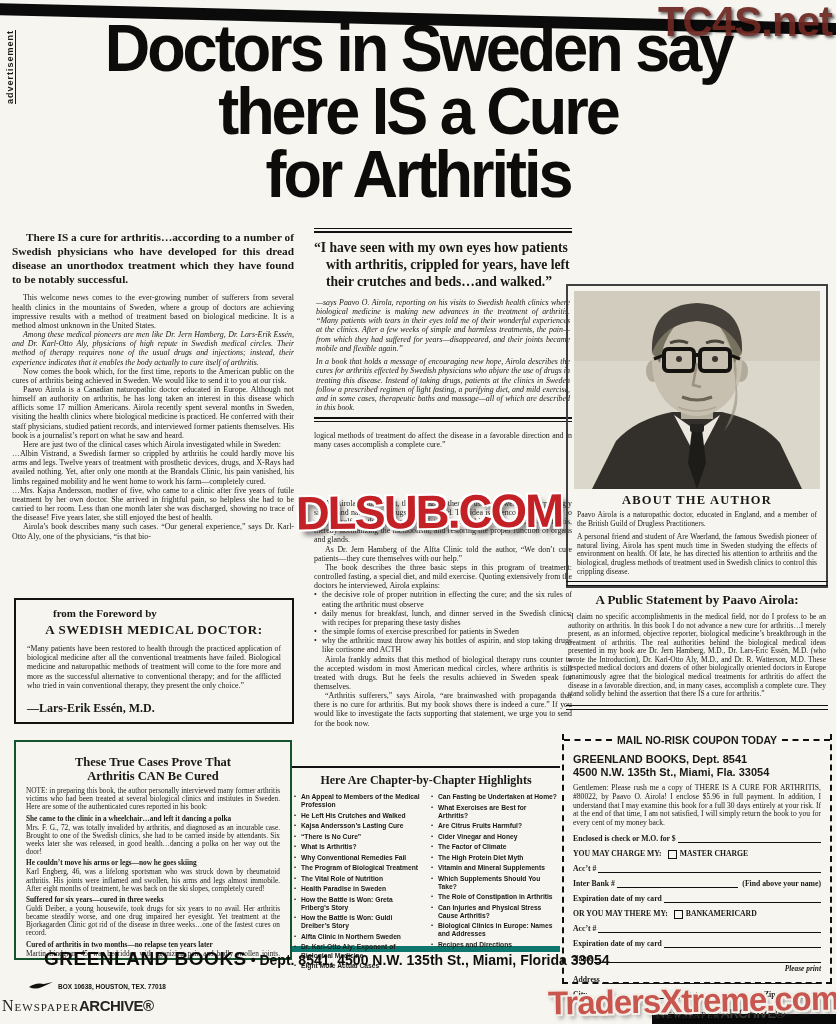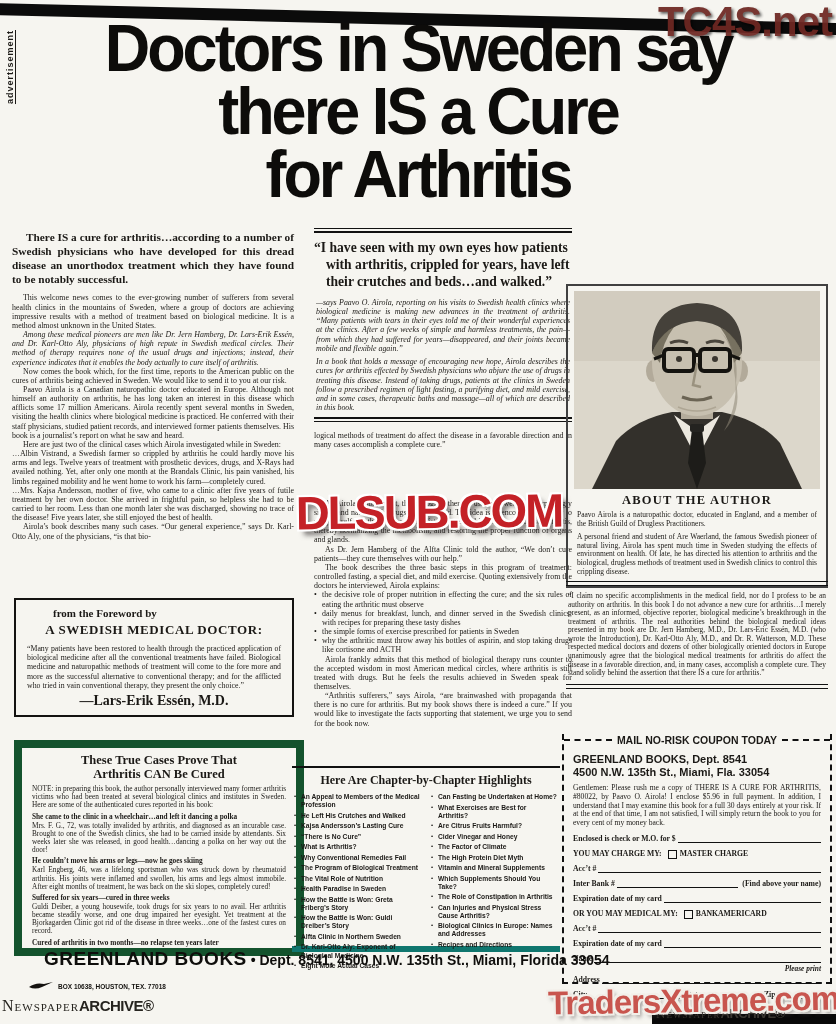--- a/index.html
+++ b/index.html
@@ -20,23 +20,23 @@
   
   .col-left{position:absolute;left:12px;top:230px;width:282px;}
   .intro{font-weight:bold;font-size:11.3px;line-height:1.25;text-align:justify;margin:0;text-indent:14px;}
   .paras{margin-top:7px;height:352px;overflow:hidden;}
   .paras p:nth-child(2){font-style:italic;}
   .paras p:nth-child(6),.paras p:nth-child(7){text-indent:0;}
   .fore-box{position:absolute;left:14px;top:598px;width:254px;border:2px solid #131210;padding:7px 11px 6px;}
   .fore-kicker{font-weight:bold;font-size:11px;margin-left:26px;}
   .fore-title{text-align:center;font-weight:bold;font-size:13px;letter-spacing:.6px;margin:3px 0 6px;}
   .fore-quote{font-size:7.8px;line-height:1.18;text-align:justify;margin:0;}
-  .fore-attr{text-align:center;font-weight:bold;font-size:14px;margin-top:3px;}
-  .cases-box{position:absolute;left:14px;top:740px;width:254px;height:190px;border:8px solid #14532d;
-             padding:5px 10px;overflow:hidden;}
+  .fore-attr{text-align:left;font-weight:bold;font-size:12px;margin-top:11px;}
+  .cases-box{position:absolute;left:14px;top:740px;width:254px;height:190px;border:2px solid #14532d;
+             padding:13px 10px;overflow:hidden;}
   .cases-title{text-align:center;font-weight:bold;font-size:12.5px;line-height:1.12;margin-bottom:4px;}
   .case-note{font-size:7.3px;line-height:1.13;text-align:justify;margin:0;}
   .case-h{font-weight:bold;font-size:7.3px;line-height:1.1;margin-top:3px;}
   .case-b{font-size:7.3px;line-height:1.12;text-align:justify;margin:1px 0 0;}
   
   .col-mid{position:absolute;left:314px;top:228px;width:258px;height:553px;overflow:hidden;}
   .qrule{border-top:1px solid #111;border-bottom:2px solid #111;height:2px;margin-bottom:7px;}
   .qrule-b{border-top:2px solid #111;border-bottom:1px solid #111;height:2px;margin:3px 0 9px;}
   .quote-main{font-weight:bold;font-size:13.6px;line-height:1.24;margin:0 0 7px;padding-left:12px;text-indent:-12px;}
   .quote-attr p{font-style:italic;font-size:7.9px;line-height:1.17;text-align:justify;margin:0 0 4px;padding:0 2px;}
@@ -266,20 +266,21 @@
     <div class="about-title">ABOUT THE AUTHOR</div>
     <div>
 
     <p>Paavo Airola is a naturopathic doctor, educated in England, and a member of the British Guild of Drugless Practitioners.</p>
         <p>A personal friend and student of Are Waerland, the famous Swedish pioneer of natural living, Airola has spent much time in Sweden studying the effects of environment on health. Of late, he has directed his attention to arthritis and the biological, drugless methods of treatment used in Swedish clinics to control this crippling disease.</p>
       </div>
   </div>
 
   <div class="statement">
     <div class="st-rule"></div>
+    <div class="st-title">A Public Statement by Paavo Airola:</div>
     <p class="st-body">“I claim no specific accomplishments in the medical field, nor do I profess to be an authority on arthritis. In this book I do not advance a new cure for arthritis…I merely present, as an informed, objective reporter, biological medicine’s breakthrough in the treatment of arthritis. The real authorities behind the biological medical ideas presented in my book are Dr. Jern Hamberg, M.D., Dr. Lars-Eric Essén, M.D. (who wrote the Introduction), Dr. Karl-Otto Aly, M.D., and Dr. R. Watterson, M.D. These respected medical doctors and dozens of other biologically oriented doctors in Europe unanimously agree that the biological medical treatments for arthritis do affect the disease in a favorable direction, and, in many cases, accomplish a complete cure. They stand solidly behind the assertion that there IS a cure for arthritis.”</p>
     <div class="st-rule-b"></div>
   </div>
 
   <div class="coupon">
     <div class="coupon-head">
       <span class="dash"></span>
       <span>MAIL NO-RISK COUPON TODAY</span>
       <span class="dash"></span>
     </div>
@@ -305,21 +306,21 @@
     <div class="frow">
       <span class="lbl">Inter Bank #</span>
       <span class="wline"></span>
       <span class="note">(Find above your name)</span>
     </div>
     <div class="frow">
       <span class="lbl">Expiration date of my card</span>
       <span class="wline"></span>
     </div>
     <div class="frow">
-      <span class="lbl">OR YOU MAY MEDICAL MY:</span>
+      <span class="lbl">OR YOU MAY THERE MY:</span>
       <span class="cbx"></span>
       <span class="lbl">BANKAMERICARD</span>
     </div>
     <div class="frow">
       <span class="lbl">Acc’t #</span>
       <span class="wline"></span>
     </div>
     <div class="frow">
       <span class="lbl">Expiration date of my card</span>
       <span class="wline"></span>

